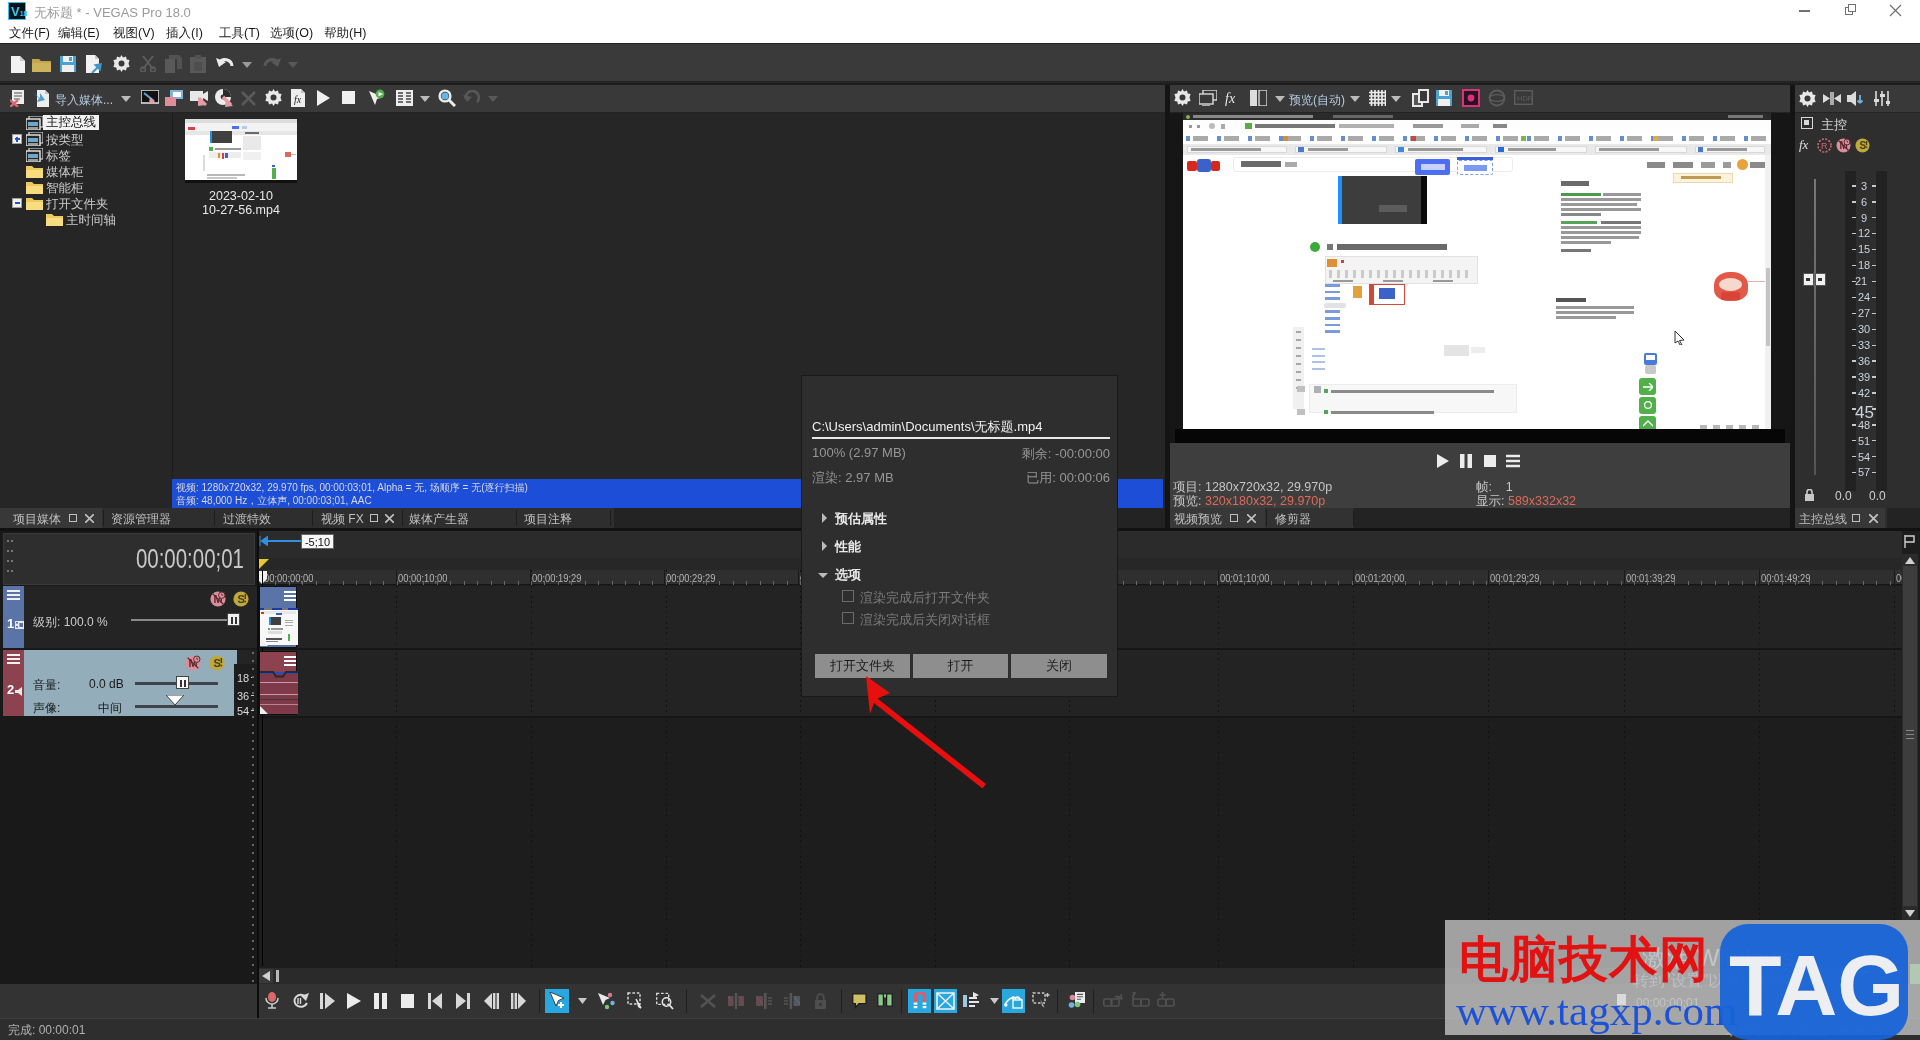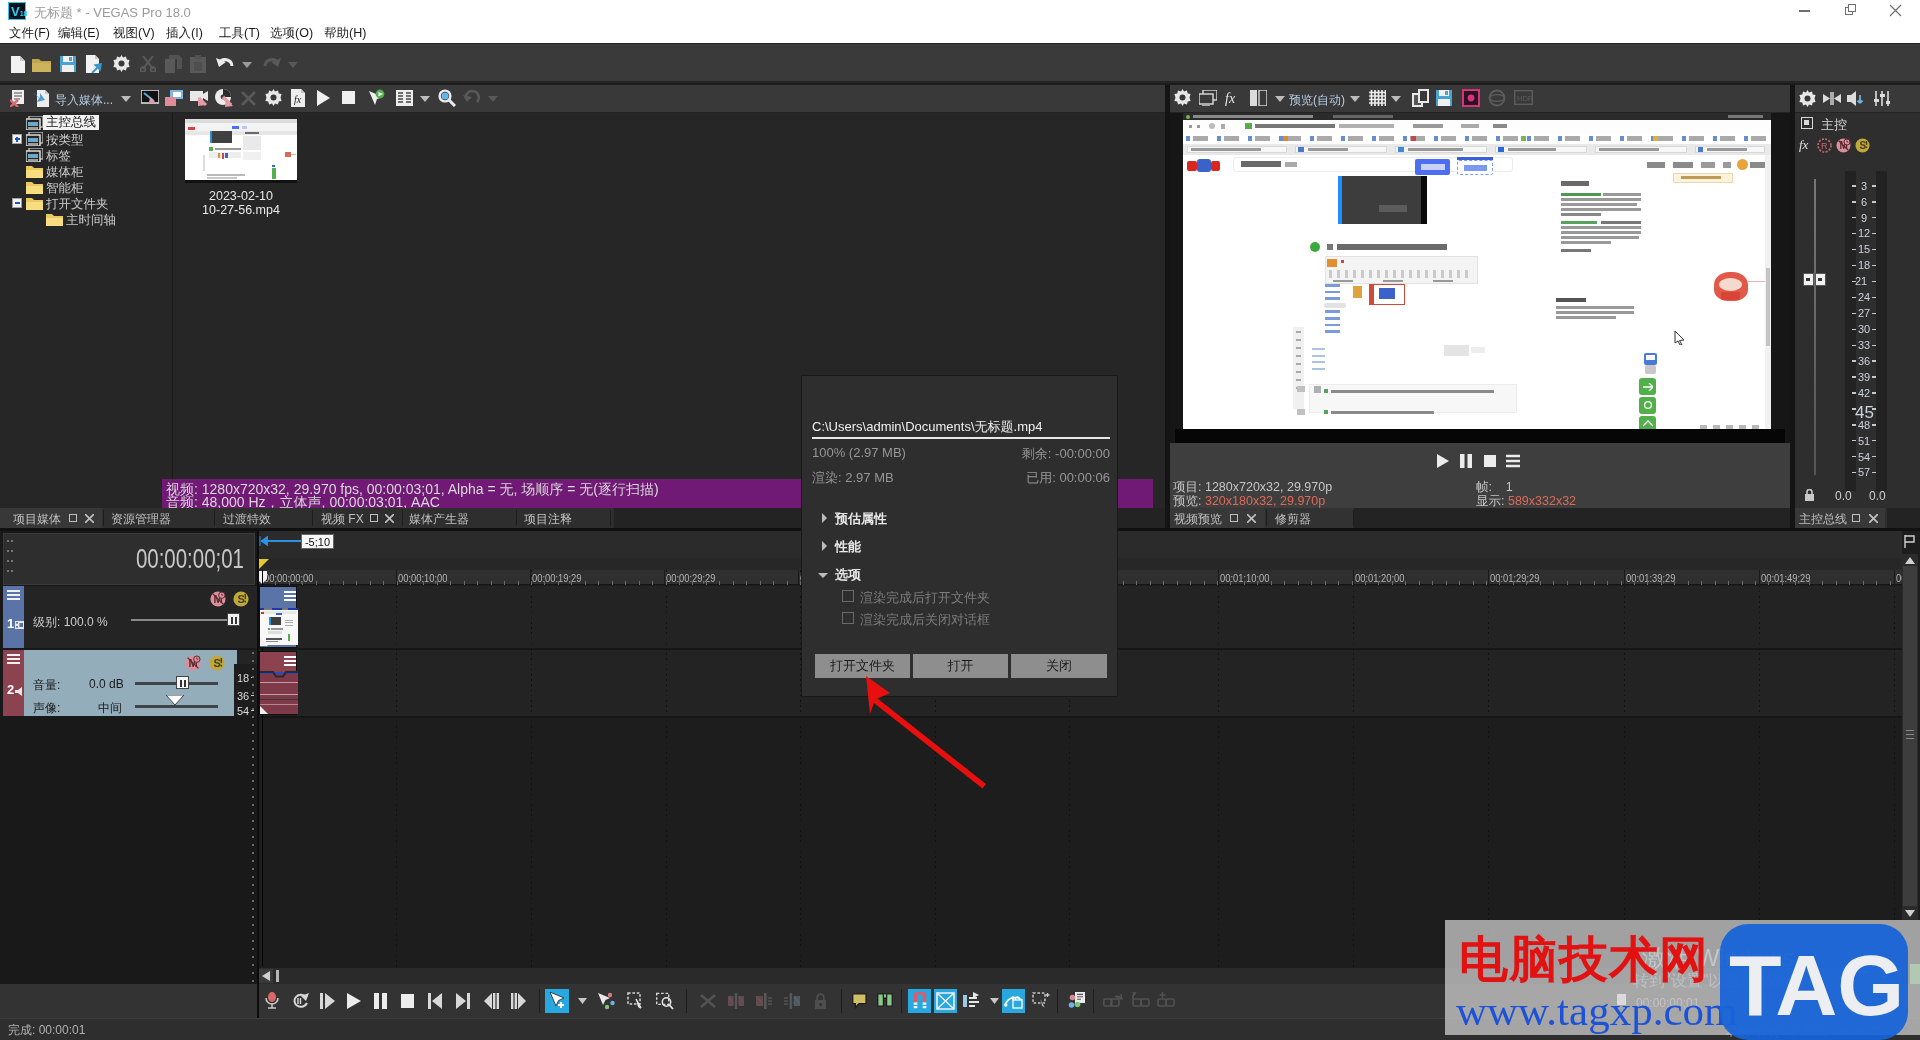--- a/index.html
+++ b/index.html
@@ -348,21 +348,21 @@
     <div class="abs" style="left:106px;top:35px;width:5px;height:1px;background:#e8b0a8;"></div>
     <div class="abs" style="left:18px;top:36px;width:2px;height:16px;background:#dcdcdc;"></div>
     <div class="abs" style="left:22px;top:55px;width:38px;height:2px;background:#b8b8b8;"></div>
     <div class="abs" style="left:22px;top:58px;width:30px;height:2px;background:#c8c8c8;"></div>
     <div class="abs" style="left:87px;top:49px;width:4px;height:11px;background:#53b04c;"></div>
     <div class="abs" style="left:87px;top:46px;width:3px;height:2.4px;background:#3a62c8;"></div>
     <div class="abs" style="left:0;top:61px;width:112px;height:3px;background:#111;"></div>
   </div>
   <div class="abs" style="left:185px;top:76px;width:112px;text-align:center;color:#e8e8e8;font-size:12.5px;line-height:14px;">2023-02-10<br>10-27-56.mp4</div>
 
-  <div class="abs" style="left:162px;top:366px;width:991px;height:29px;background:#701a75;color:#d8d8d8;font-size:14px;">
+  <div class="abs" style="left:172px;top:366px;width:991px;height:29px;background:#1d4ed8;color:#d8d8d8;font-size:10px;">
     <div class="abs" style="left:4px;top:2px;">视频: 1280x720x32, 29.970 fps, 00:00:03;01, Alpha = 无, 场顺序 = 无(逐行扫描)</div>
     <div class="abs" style="left:4px;top:15px;">音频: 48,000 Hz，立体声, 00:00:03;01, AAC</div>
   </div>
 </div>
 
 <div class="abs" style="left:0;top:508px;width:1165px;height:20px;background:#2e2e2e;color:#c0c0c0;font-size:12px;" id="mediatabs">
  <div class="abs" style="left:614px;top:0;width:551px;height:20px;background:#232323;"></div>
  <div class="abs" style="left:0;top:0;width:102px;height:20px;background:#383838;"></div>
  <div class="abs" style="left:13px;top:3px;">项目媒体</div>
  <div class="abs" style="left:69px;top:6px;width:8px;height:8px;border:1.4px solid #c0c0c0;"></div>

